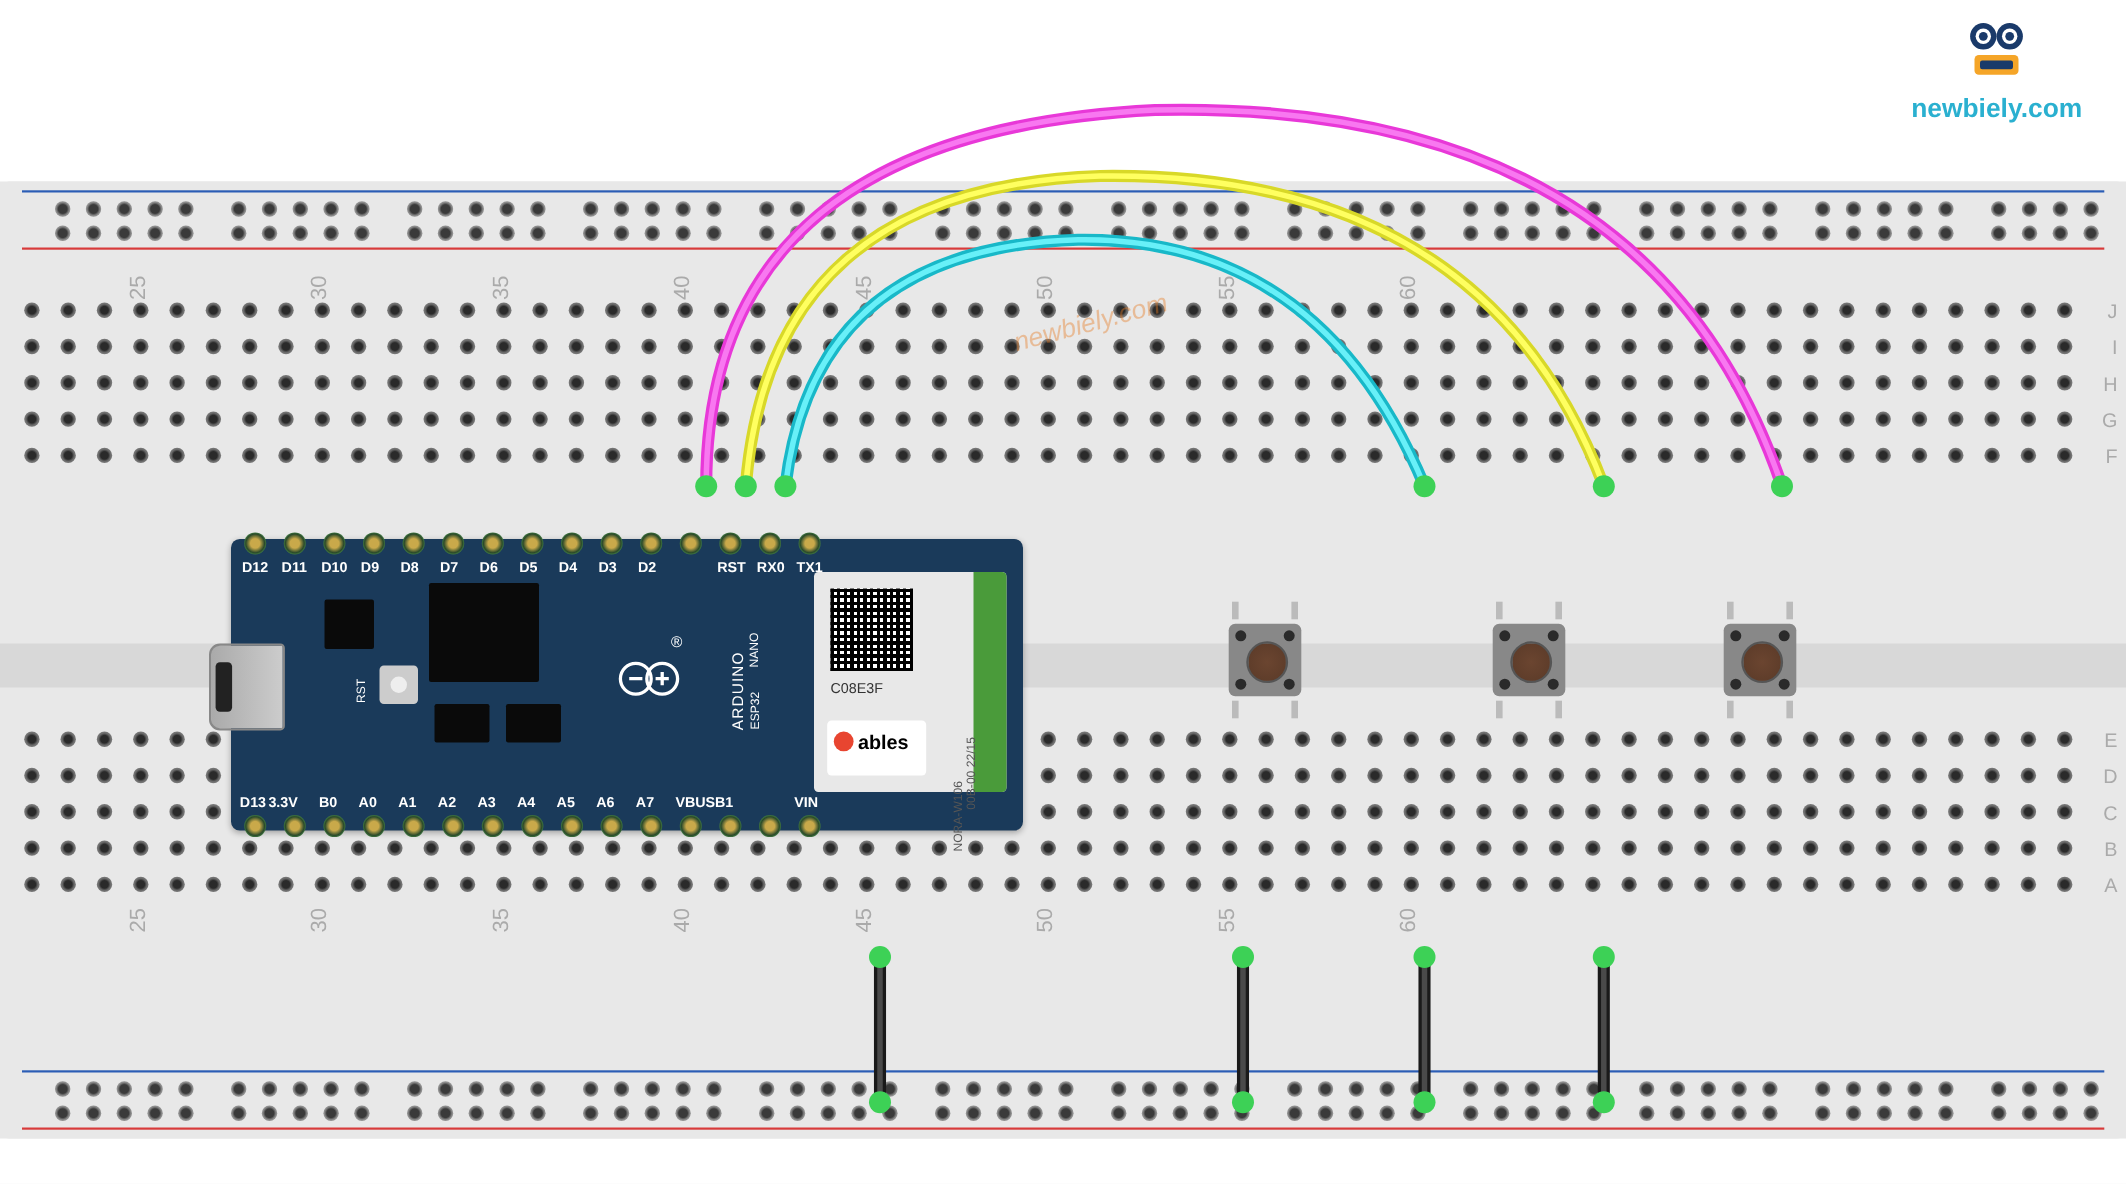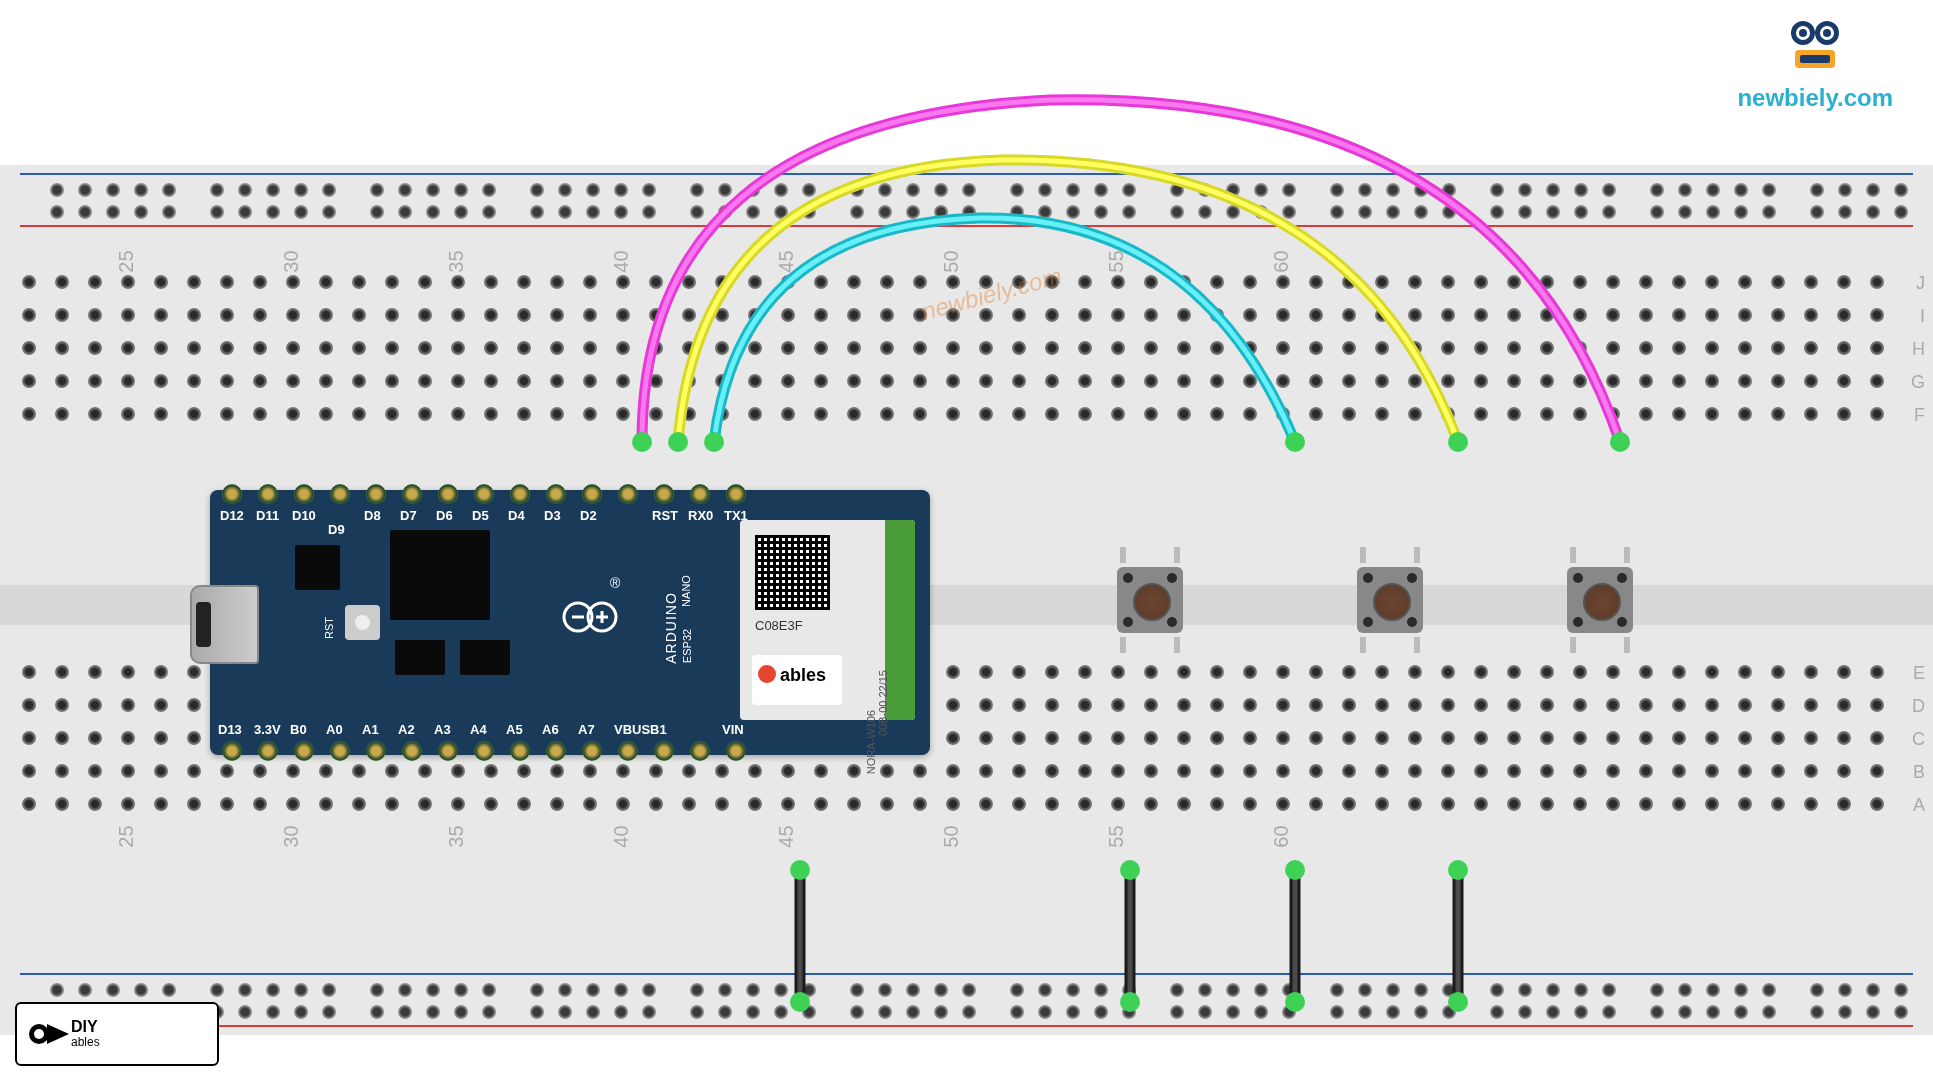--- a/index.html
+++ b/index.html
@@ -1280,35 +1280,35 @@
         <div class="ublox-text">ables</div>
       </div>
       <div class="module-sidetext" style="top:150px;">00B-00 22/15</div>
       <div class="module-sidetext" style="top:190px;right:50px;">NORA-W106</div>
     </div>
 
     <div id="arduino-top-pins">
         <div class="arduino-label" style="left: 10px; top: 18px;">D12</div>
         <div class="arduino-label" style="left: 46px; top: 18px;">D11</div>
         <div class="arduino-label" style="left: 82px; top: 18px;">D10</div>
-        <div class="arduino-label" style="left: 118px; top: 32px;">D9</div>
+        <div class="arduino-label" style="left: 118px; top: 18px;">D9</div>
         <div class="arduino-label" style="left: 154px; top: 18px;">D8</div>
         <div class="arduino-label" style="left: 190px; top: 18px;">D7</div>
         <div class="arduino-label" style="left: 226px; top: 18px;">D6</div>
         <div class="arduino-label" style="left: 262px; top: 18px;">D5</div>
         <div class="arduino-label" style="left: 298px; top: 18px;">D4</div>
         <div class="arduino-label" style="left: 334px; top: 18px;">D3</div>
         <div class="arduino-label" style="left: 370px; top: 18px;">D2</div>
         <div class="arduino-label" style="left: 442px; top: 18px;">RST</div>
         <div class="arduino-label" style="left: 478px; top: 18px;">RX0</div>
         <div class="arduino-label" style="left: 514px; top: 18px;">TX1</div>
       </div>
     <div id="arduino-bottom-pins">
         <div class="arduino-label" style="left: 8px; bottom: 18px;">D13</div>
-        <div class="arduino-label" style="left: 44px; bottom: 18px;">3.3V</div>
+        <div class="arduino-label" style="left: 34px; bottom: 18px;">3.3V</div>
         <div class="arduino-label" style="left: 80px; bottom: 18px;">B0</div>
         <div class="arduino-label" style="left: 116px; bottom: 18px;">A0</div>
         <div class="arduino-label" style="left: 152px; bottom: 18px;">A1</div>
         <div class="arduino-label" style="left: 188px; bottom: 18px;">A2</div>
         <div class="arduino-label" style="left: 224px; bottom: 18px;">A3</div>
         <div class="arduino-label" style="left: 260px; bottom: 18px;">A4</div>
         <div class="arduino-label" style="left: 296px; bottom: 18px;">A5</div>
         <div class="arduino-label" style="left: 332px; bottom: 18px;">A6</div>
         <div class="arduino-label" style="left: 368px; bottom: 18px;">A7</div>
         <div class="arduino-label" style="left: 404px; bottom: 18px;">VBUS</div>
@@ -1379,26 +1379,15 @@
     <div class="pb-leg" style="left:15px;bottom:-8px;"></div>
     <div class="pb-leg" style="right:15px;bottom:-8px;"></div>
     <div class="pb-body"></div>
     <div class="pb-dot" style="left:18px;top:18px;"></div>
     <div class="pb-dot" style="right:18px;top:18px;"></div>
     <div class="pb-dot" style="left:18px;bottom:18px;"></div>
     <div class="pb-dot" style="right:18px;bottom:18px;"></div>
     <div class="pb-cap"></div>
   </div>
 
-  <div class="diyables">
-    <svg width="44" height="44" viewBox="0 0 44 44">
-      <circle cx="12" cy="22" r="10" fill="#000"></circle>
-      <path d="M 20 12 L 42 22 L 20 32 Z" fill="#000"></path>
-      <circle cx="12" cy="22" r="5" fill="#fff"></circle>
-    </svg>
-    <div>
-      <div class="diyables-text">DIY</div>
-      <div class="diyables-sub">ables</div>
-    </div>
-  </div>
 
 
 </div>
 
 </body></html>

